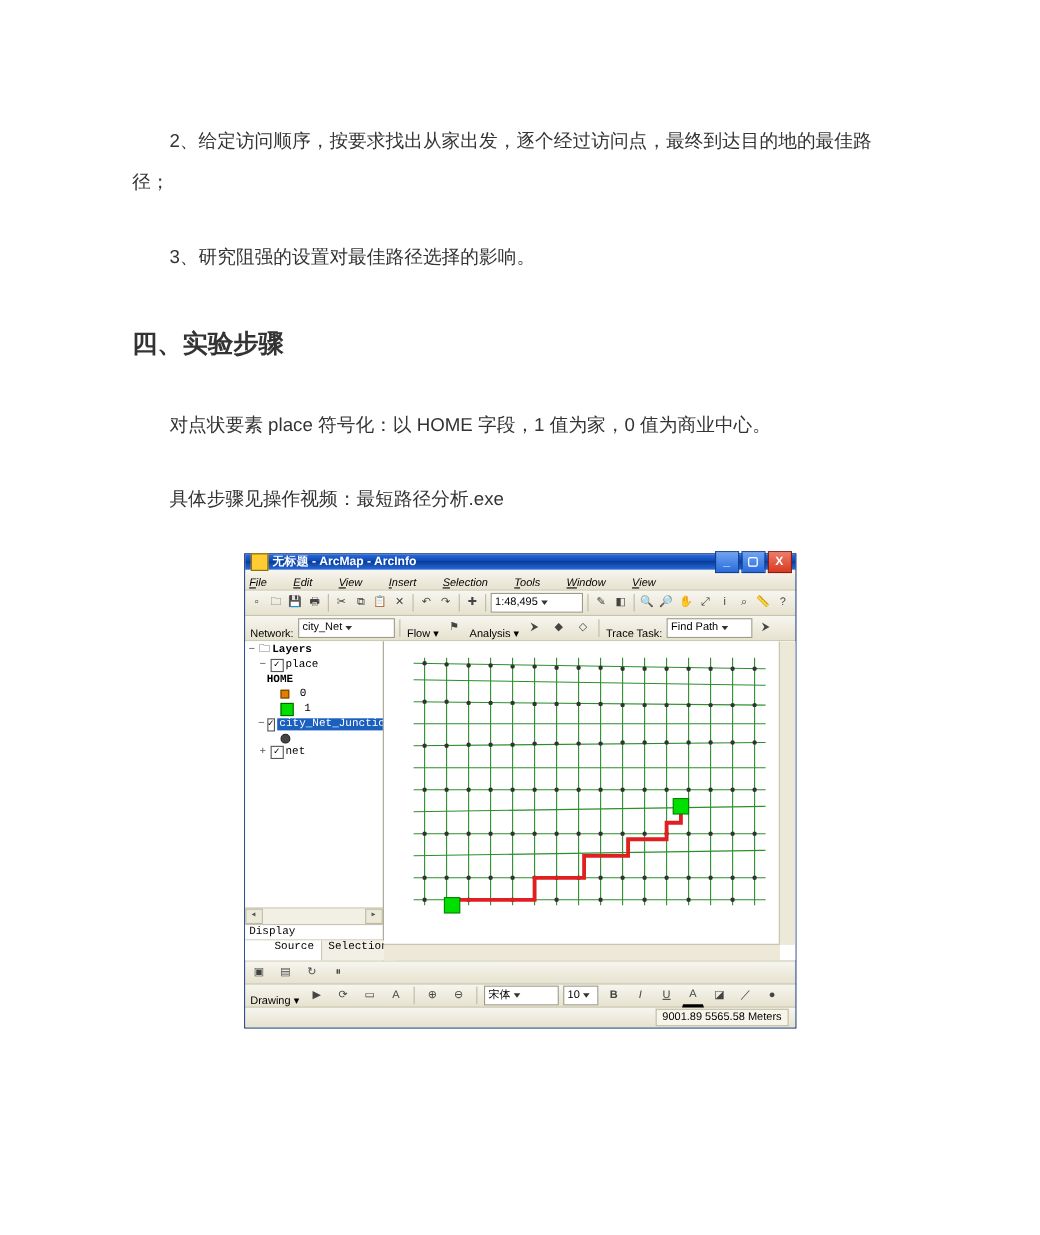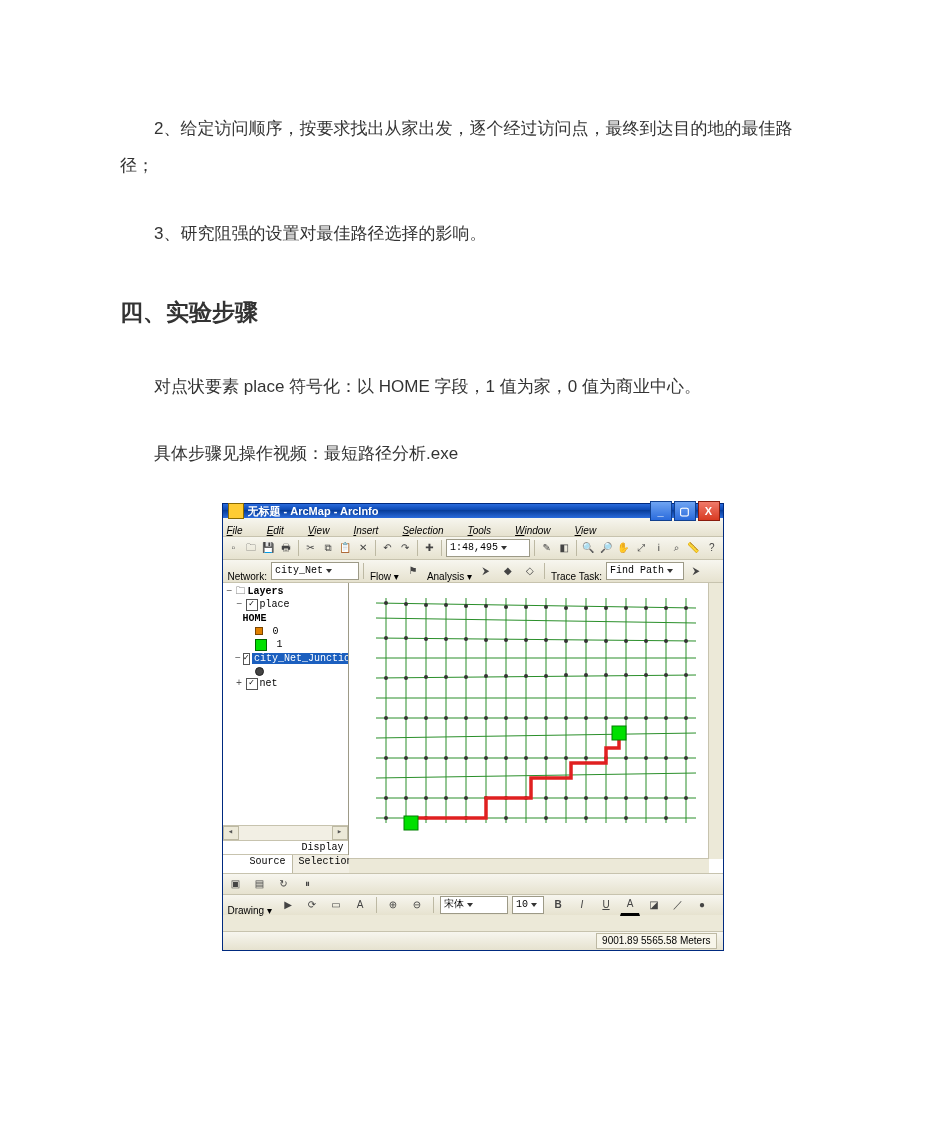--- a/index.html
+++ b/index.html
@@ -103,21 +103,20 @@
   .tb-sep {
     width:1px; height:16px; background:#bdb9a3; margin: 0 2px;
   }
   .tb-input {
     height: 16px;
     background:#fff; border:1px solid #9d9a87;
     padding:0 3px;
     display:flex; align-items:center;
     font-size:10px; color:#000;
     min-width: 60px;
-    font-family: Liberation Mono, monospace;
   }
   .tb-drop { width:0;height:0;border-left:3px solid transparent;border-right:3px solid transparent;border-top:4px solid #333; margin-left:3px;}
   .tb-label { color:#000; padding:0 2px;margin-top:12px;}
 
   .workarea {
     display:flex;
     height: 290px;
     background:#fff;
   }
   
@@ -141,21 +140,21 @@
   }
   .sym-home { width:10px;height:10px;background:#00e000;border:1px solid #006600;}
   .sym-sq { width:6px;height:6px;background:#e08000;border:1px solid #7a4400;}
   .sym-circ { width:7px;height:7px;background:#444;border-radius:50%;border:1px solid #222;}
   .toc-scroll { height:14px; border-top:1px solid #c7c3ae; background:#ece9d8; display:flex;}
   .toc-scroll .arrow { width:14px;border:1px solid #bdb9a3;background:#ece9d8;display:flex;align-items:center;justify-content:center;font-size:9px;color:#555;}
   .toc-scroll .track { flex:1; background:#f2efe4;}
   .toc-tabs { height:18px; border-top:1px solid #c7c3ae; display:flex; font-size:10px;}
   .toc-tab { padding:1px 6px; border-right:1px solid #bdb9a3; background:#f2efe4;}
   .toc-tab.active { background:#fff;padding-left:27px;}
-  .toc-title { font-size:10px; padding:1px 4px; border-top:1px solid #c7c3ae; text-align:right;}
+  .toc-title { font-size:10px; padding:1px 4px; border-top:1px solid #c7c3ae; text-align:left;}
 
   
   .mapwrap { flex:1; position:relative; background:#fff; overflow:hidden;}
   .mapwrap svg { width:100%; height:100%; }
   .map-scroll-v { position:absolute; right:0; top:0; bottom:14px; width:14px; background:#ece9d8; border-left:1px solid #c7c3ae;}
   .map-scroll-h { position:absolute; left:0; right:14px; bottom:0; height:14px; background:#ece9d8; border-top:1px solid #c7c3ae;}
 
   
   .botbar {
     height: 20px;
@@ -167,21 +166,20 @@
     font-size:10px;
   }
   .statusbar {
     height: 18px;
     background: linear-gradient(#f7f6ef,#e6e2cf);
     border-top:1px solid #c7c3ae;
     display:flex; justify-content:flex-end; align-items:center;
     padding:0 6px; gap:4px;
     font-family: Tahoma, sans-serif;
     font-size:10px;
-    margin-top:16px;
   }
   .status-field { background:#f7f5ea; border:1px solid #bdb9a3; padding:0 5px; height:14px; display:flex;align-items:center;}
 </style>
 </head>
 <body>
 
 <div class="page">
 
   <p class="para">2、给定访问顺序，按要求找出从家出发，逐个经过访问点，最终到达目的地的最佳路径；</p>
 

